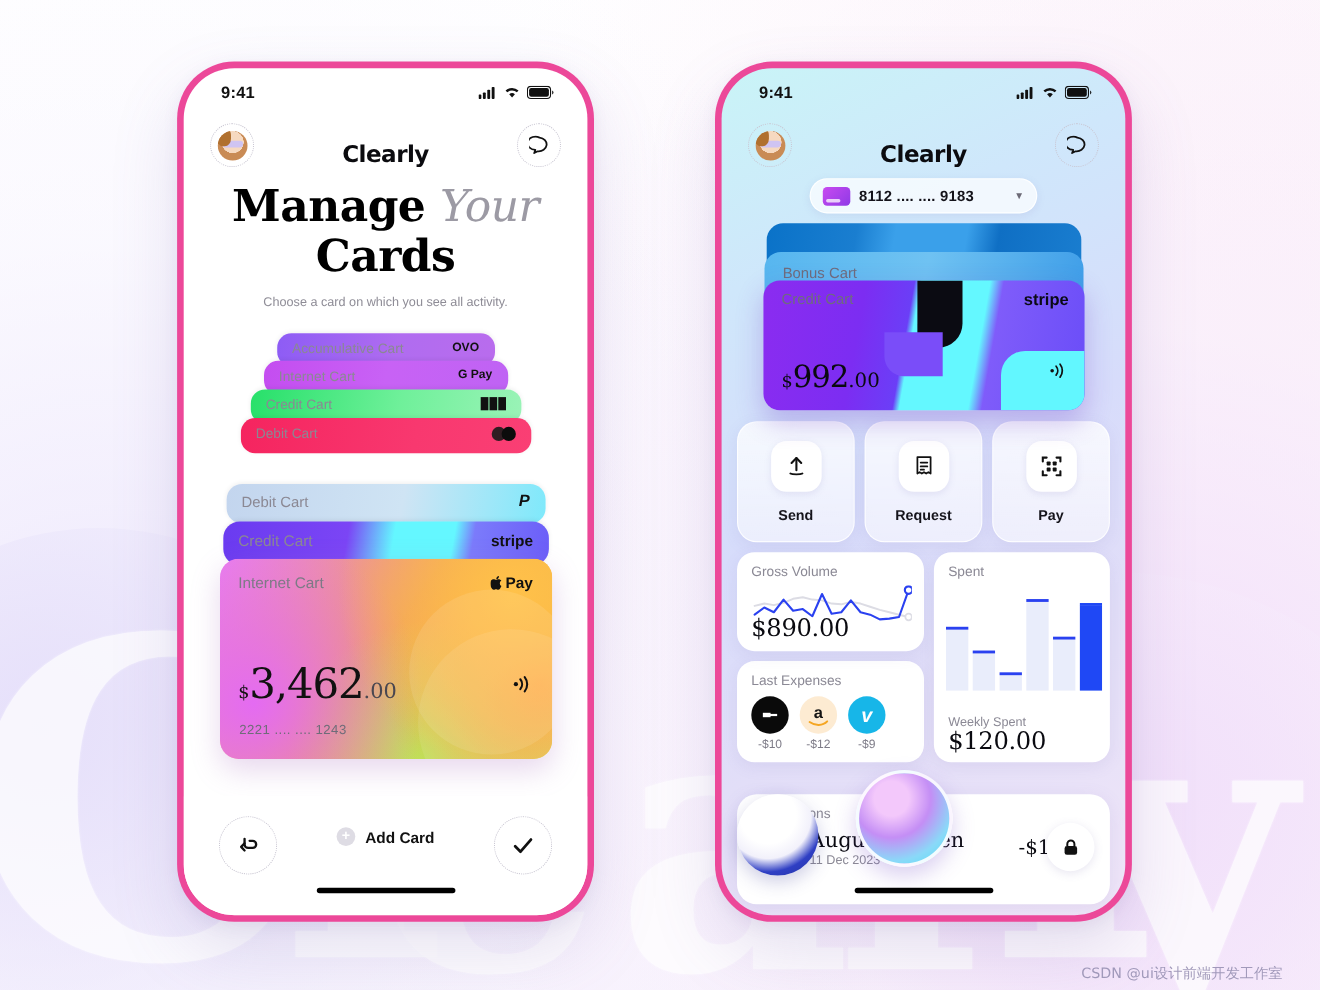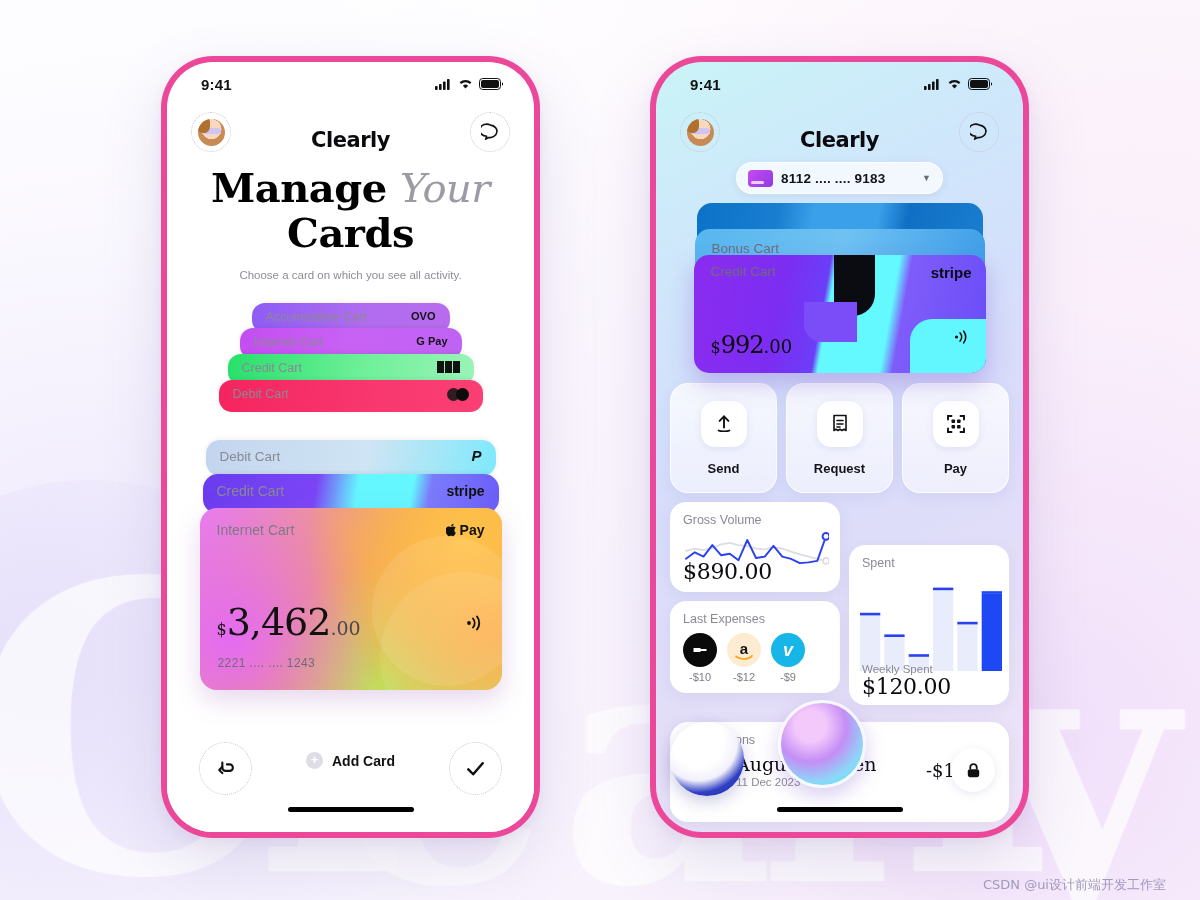--- a/index.html
+++ b/index.html
@@ -183,21 +183,21 @@
   .rc-label { position:absolute; left:17px; top:9px; font-size:13.5px; font-weight:700; color:#111; }
   .rc-label span { color:#6f6c7c; font-weight:400; }
   .rc-brand { position:absolute; right:14px; top:10px; font-size:10px; font-weight:800; color:#0b2f66; letter-spacing:.4px; }
 
   #rcard-front { width: 292px; height: 118px; top: 52px; box-shadow: 0 10px 24px rgba(110,60,200,0.3); }
   .rc-amount {
     position: absolute; left: 17px; bottom: 14px;
     font-family: "DejaVu Serif", serif; display: flex; align-items: baseline; color: #0a0a0f;
   }
   .rc-amount .cur { font-size: 16px; }
-  .rc-amount .big { font-size: 24px; letter-spacing: -1px; }
+  .rc-amount .big { font-size: 28px; letter-spacing: -1px; }
   .rc-amount .dec { font-size: 18px; }
   .rc-stripe { position:absolute; right:14px; top:9px; font-size:15px; font-weight:800; color:#0a0a14; }
   .rc-nfc { position:absolute; right:16px; bottom:22px; font-size:17px; color:#111; }
 
   
   .actions { display: flex; gap: 9px; padding: 0 14px; margin-top: 10px; }
   .action {
     flex: 1; height: 110px; border-radius: 18px;
     background: linear-gradient(180deg, rgba(255,255,255,.78), rgba(255,255,255,.52));
     border: 1px solid rgba(255,255,255,.85);
@@ -593,21 +593,21 @@
             <div class="exp-amt">-$12</div>
           </div>
           <div class="exp">
             <div class="exp-ico" style="background:#17b6e8; color:#fff; font-style:italic; font-size:18px;">v</div>
             <div class="exp-amt">-$9</div>
           </div>
         </div>
       </div>
     </div>
 
-    <div class="panel" style="flex:1; height:160px; position:relative;margin-top:43px;">
+    <div class="panel" style="flex:1; height:191px; position:relative;">
       <div class="panel-title">Spent</div>
       <svg width="142" height="96" viewBox="0 0 142 96" id="spent-chart" style="position:absolute; left:11px; top:30px;">
             <rect x="0.0" y="40.2" width="20.3" height="55.8" fill="#e9edfb"></rect>
             <rect x="0.0" y="37.8" width="20.3" height="2.6" fill="#2a41f0"></rect>
             <rect x="24.3" y="61.8" width="20.3" height="34.2" fill="#e9edfb"></rect>
             <rect x="24.3" y="59.4" width="20.3" height="2.6" fill="#2a41f0"></rect>
             <rect x="48.7" y="81.6" width="20.3" height="14.4" fill="#e9edfb"></rect>
             <rect x="48.7" y="79.2" width="20.3" height="2.6" fill="#2a41f0"></rect>
             <rect x="73.0" y="15.0" width="20.3" height="81.0" fill="#e9edfb"></rect>
             <rect x="73.0" y="12.6" width="20.3" height="2.6" fill="#2a41f0"></rect>

